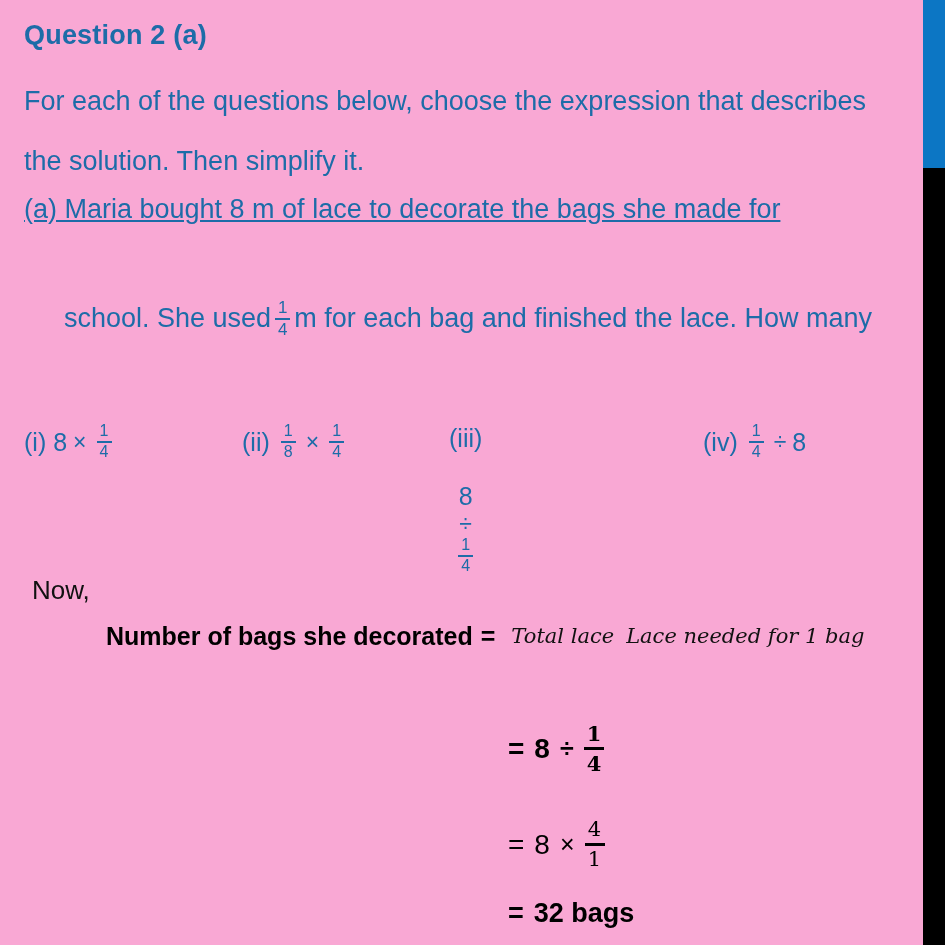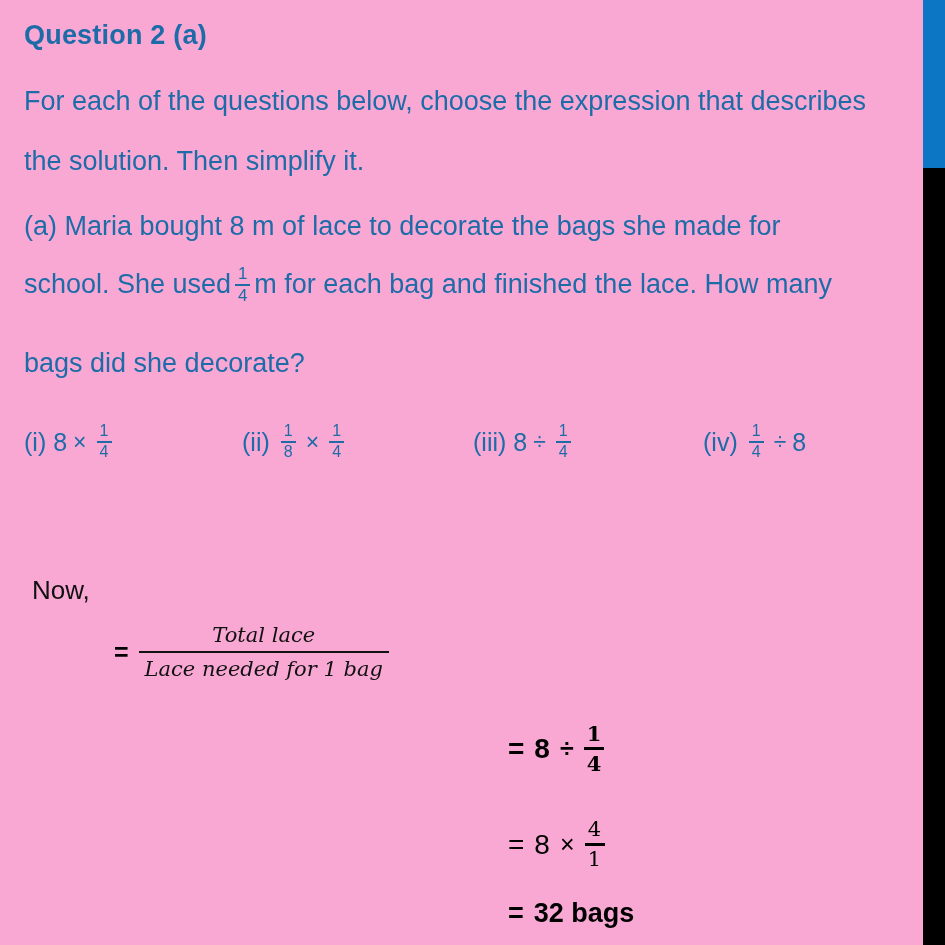--- a/index.html
+++ b/index.html
@@ -63,22 +63,22 @@
   .q-line {
     position: absolute;
     left: 24px;
     color: #1d6ca8;
     font-size: 27px;
     line-height: 1;
     white-space: nowrap;
   }
   .q-line.l1 { top: 88px; }
   .q-line.l2 { top: 148px; }
-  .q-line.l3 { top: 213px; }
-  .q-line.l4 { top: 266px; }
+  .q-line.l3 { top: 196px; text-decoration: underline; }
+  .q-line.l4 { top: 300px; margin-left: 40px; }
   .q-line.l5 { top: 350px; }
 
   
   .ifrac {
     display: inline-flex;
     flex-direction: column;
     align-items: center;
     vertical-align: middle;
     font-size: 17px;
     line-height: 1.04;
@@ -110,21 +110,21 @@
     display: flex;
     align-items: center;
     color: #1d6ca8;
     font-size: 25px;
     white-space: nowrap;
   }
   .opt .times { margin: 0 6px; font-size: 23px; }
   .opt .ifrac { font-size: 16px; }
   .opt-1 { left: 0px; }
   .opt-2 { left: 218px; }
-  .opt-3 { left: 449px; }
+  .opt-3 { left: 425px; flex-direction: column; }
   .opt-4 { left: 679px; justify-content: flex-end; }
 
   
   .now {
     position: absolute;
     left: 32px;
     top: 575px;
     font-size: 26px;
     color: #111111;
     white-space: nowrap;
@@ -145,21 +145,21 @@
     font-stretch: condensed;
   }
   .formula-eq {
     font-size: 25px;
     font-weight: bold;
     margin: 0 10px 0 8px;
     color: #000000;
   }
   .bigfrac {
     display: inline-flex;
-    flex-direction: column;
+    flex-direction: row;
     align-items: center;
     font-family: "DejaVu Serif", serif;
     font-style: italic;
     font-size: 21px;
     color: #111111;
     line-height: 1.25;
   }
   .bigfrac .bar {
     width: 100%;
     height: 2px;
@@ -230,21 +230,20 @@
   <div class="q-line l3">(a) Maria bought 8 m of lace to decorate the bags she made for</div>
 
   <div class="q-line l4">
     <span>school. She used</span><span class="ifrac">
         <span class="num">1</span>
         <span class="bar"></span>
         <span class="den">4</span>
       </span><span>m for each bag and finished the lace. How many</span>
   </div>
 
-  <div class="q-line l5">bags did she decorate?</div>
 
   <div class="options">
 
     <div class="opt opt-1">
       <span>(i)</span>&nbsp;
       <span>8</span>
       <span class="times">×</span>
       <span class="ifrac">
           <span class="num">1</span>
           <span class="bar"></span>
@@ -287,20 +286,21 @@
         </span>
       <span class="times">÷</span>
       <span>8</span>
     </div>
 
   </div>
 
   <div class="now">Now,</div>
 
   <div class="formula-row">
+    <span class="formula-label">Number of bags she decorated</span>
     <span class="formula-eq">=</span>
     <span class="bigfrac">
       <span class="num">Total lace</span>
       <span class="bar"></span>
       <span class="den">Lace needed for 1 bag</span>
     </span>
   </div>
 
   <div class="step step-1 step-bold">
     <span class="eq">=</span>

